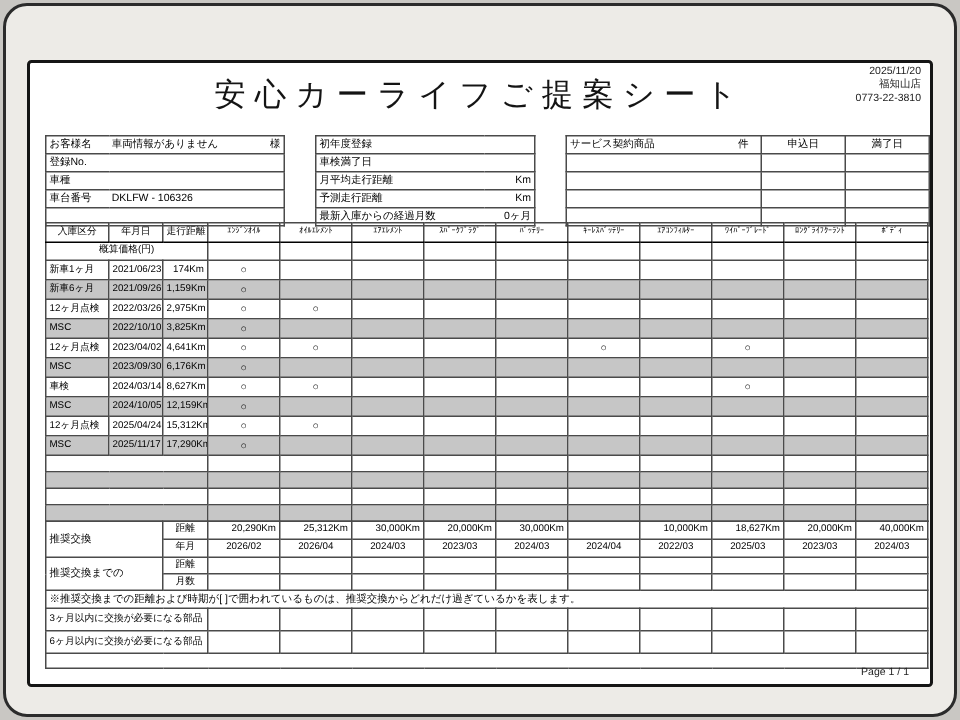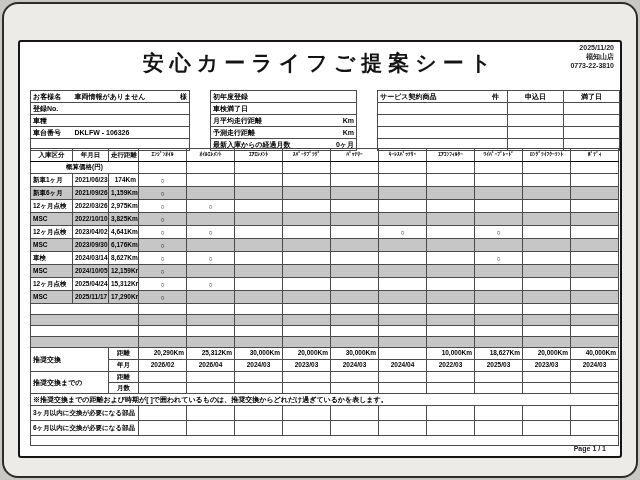--- a/index.html
+++ b/index.html
@@ -16,21 +16,20 @@
     border: 2px solid #2b2b2b;
     border-radius: 16px;
     background: #edebe7;
   }
   .page {
     position: absolute; left: 18px; top: 40px;
     width: 604px; height: 418px;
     background: #ffffff;
     border: 2px solid #151515;
     border-radius: 3px;
-    font-weight: bold;
   }
   .title {
     position: absolute; top: 7px; left: 0; right: 0;
     text-align: center;
     font-size: 21px; letter-spacing: 6px; color: #141414;
   }
   .store-block {
     position: absolute; top: 1px; right: 6px;
     font-size: 7px; line-height: 9px; text-align: right; color: #222;
   }

